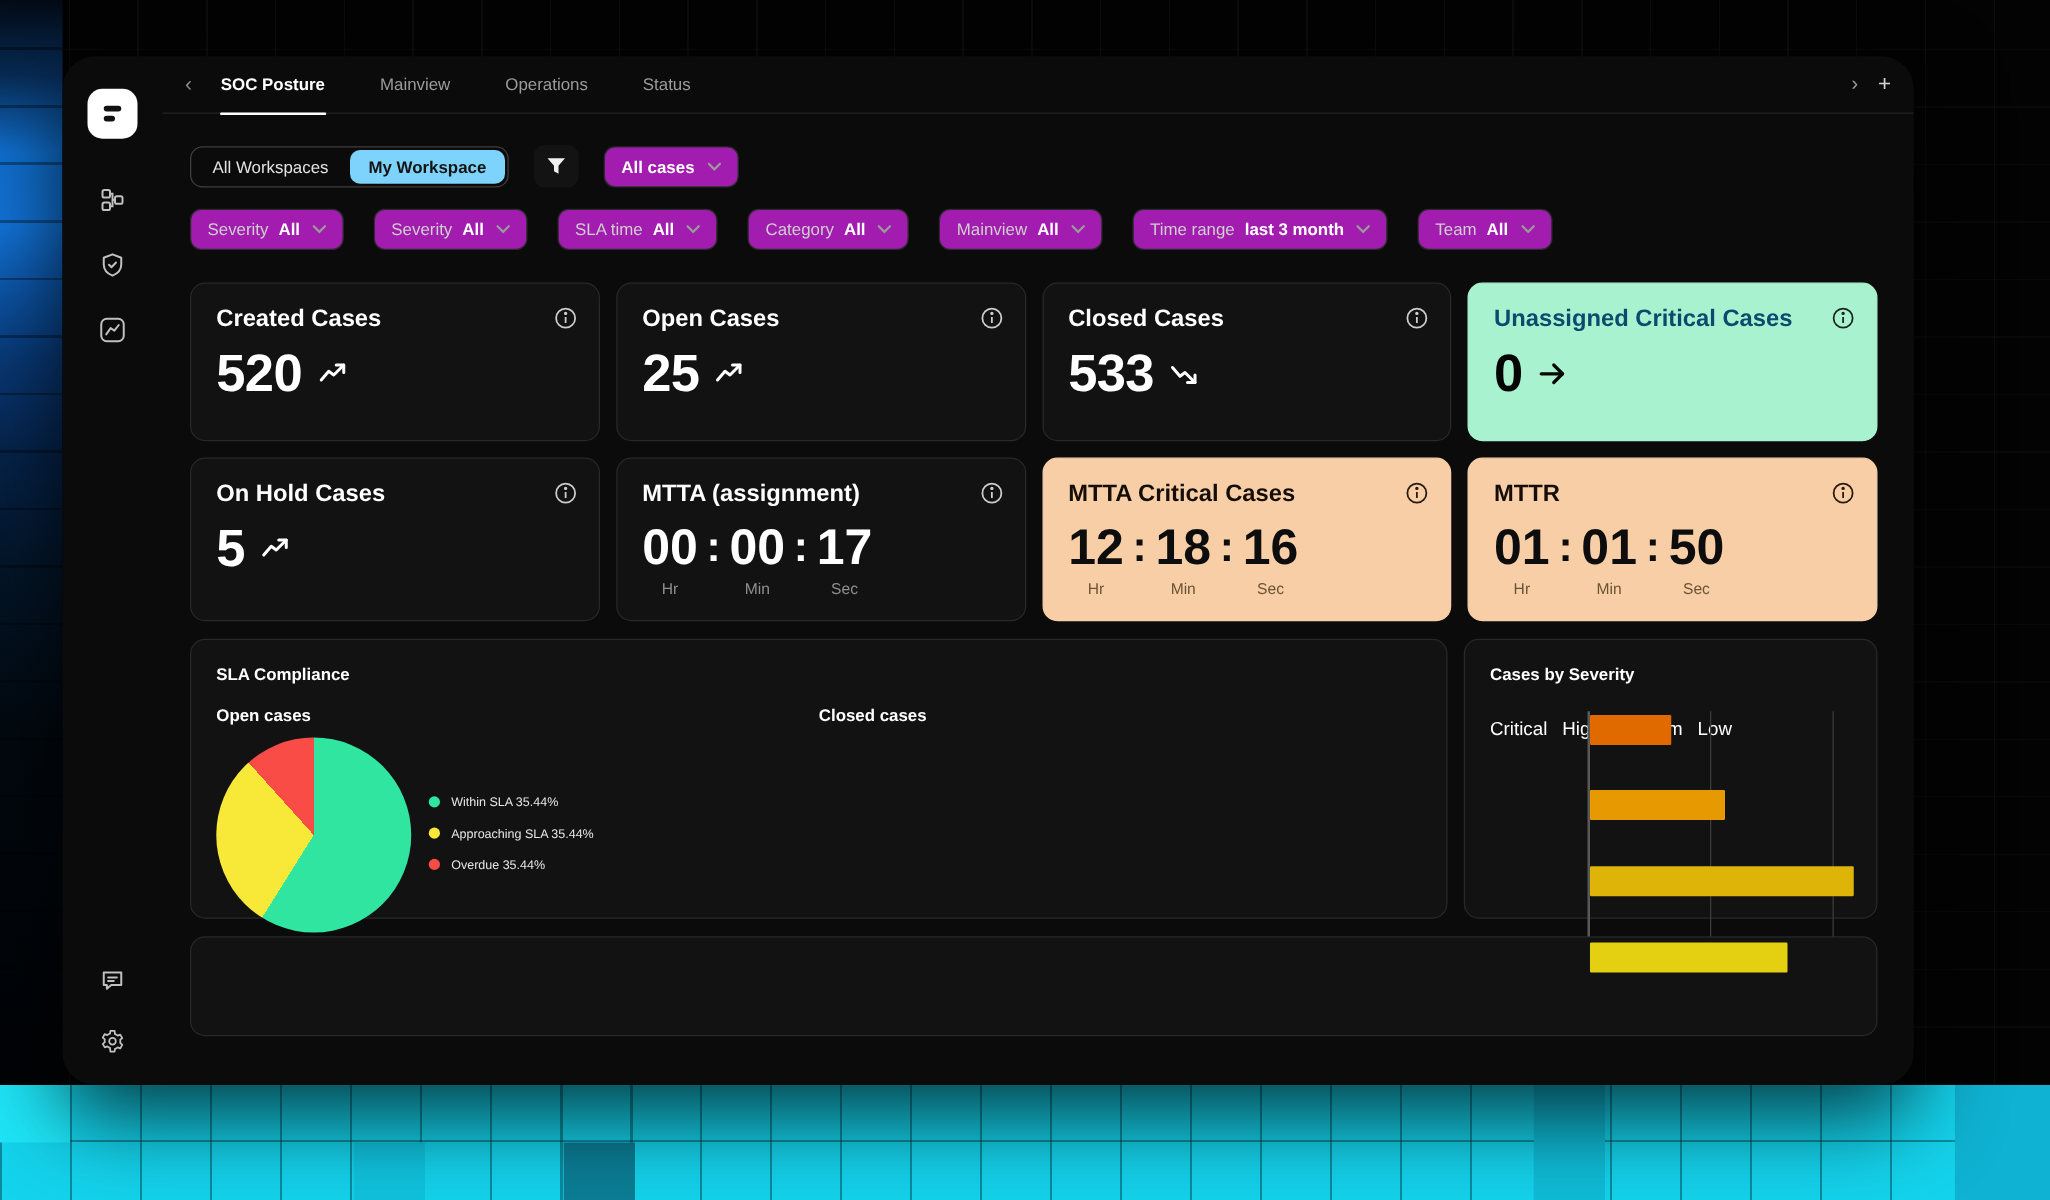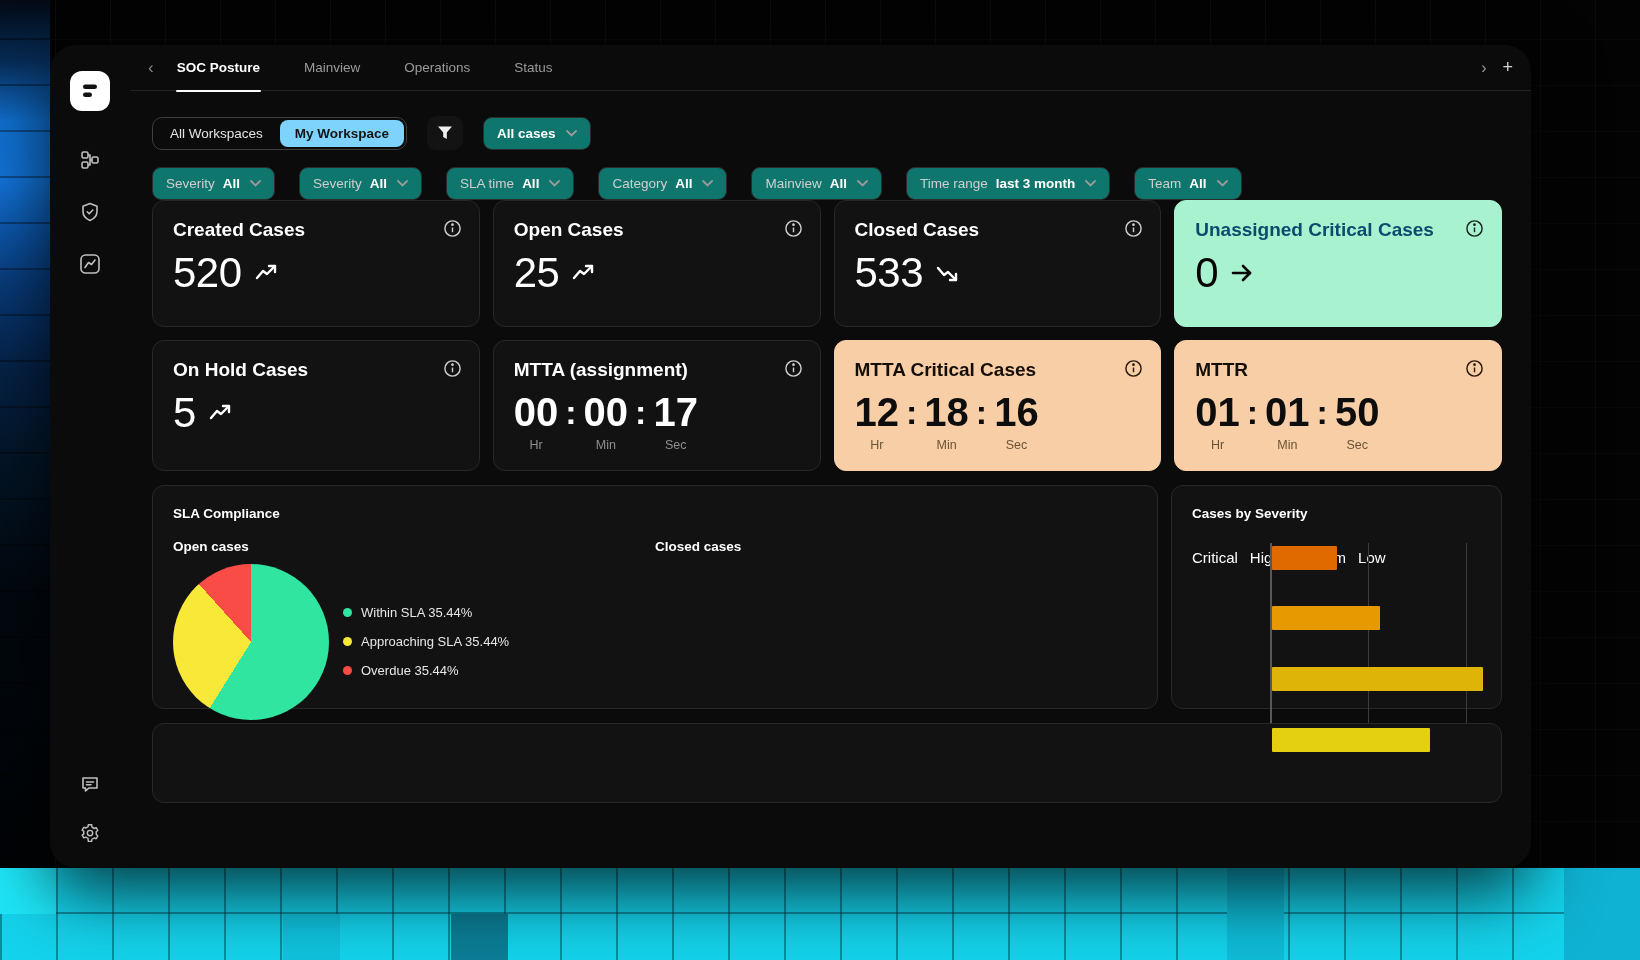--- a/index.html
+++ b/index.html
@@ -59,35 +59,35 @@
   .tab-right button { background:none; border:none; color:#9b9b9b; font-size:16px; cursor:pointer; font-family:inherit; }
   .tab-right .plus { color:#d3d3d3; font-size:18px; }
 
   .main { padding:0 29px 0 22px; }
 
   .row1 { margin-top:25px; display:flex; align-items:center; gap:20px; }
   .ws-toggle { display:flex; align-items:center; border:1.5px solid #3f3f3f; border-radius:10px; padding:2px; gap:2px; background:#0b0b0c; }
   .ws-btn { border:none; background:transparent; color:#e3e3e3; font-size:13.5px; padding:6px 15px; border-radius:8px; cursor:pointer; font-family:inherit; }
   .ws-btn.active { background:#7dd3fc; color:#141414; font-weight:700; }
   .funnel-btn { width:36px; height:34px; border:none; background:#131313; border-radius:9px; color:#efefef; display:grid; place-items:center; cursor:pointer; }
-  .pill { display:inline-flex; align-items:center; gap:8px; background:#0f766e; border:1px solid #2b2b2b; border-radius:9px;
+  .pill { display:inline-flex; align-items:center; gap:8px; background:#a21caf; border:1px solid #2b2b2b; border-radius:9px;
     padding:8px 13px; font-size:13.5px; color:#cfcfcf; cursor:pointer; font-family:inherit; white-space:nowrap; }
   .pill b { color:#fff; font-weight:700; }
   .pill .chev { color:#9a9a9a; display:flex; margin-left:2px; }
   .pill.case-scope { font-weight:700; color:#fff; }
   .row2 { margin-top:17px; display:flex; gap:24px; }
 
   
-  .kpi-grid { display:grid; grid-template-columns:repeat(4,1fr); gap:13px; }
+  .kpi-grid { margin-top:26px; display:grid; grid-template-columns:repeat(4,1fr); gap:13px; }
   .card { background:#121213; border:1px solid #282828; border-radius:12px; position:relative; }
   .kpi { min-height:127px; padding:18px 20px; }
   .kpi-title { font-size:19px; font-weight:700; color:#fff; line-height:1.2; }
   .info-btn { position:absolute; top:16px; right:15px; background:none; border:none; color:#cdcdcd; cursor:pointer; padding:2px; display:grid; place-items:center; }
   .value-row { margin-top:10px; display:flex; align-items:center; gap:12px; color:#fff; }
-  .kpi-value { font-size:42px; font-weight:400; line-height:1; letter-spacing:-0.5px; }
+  .kpi-value { font-size:42px; font-weight:700; line-height:1; letter-spacing:-0.5px; }
   .trend { display:flex; }
   .kpi.mint { background:var(--mint); border-color:var(--mint); }
   .kpi.mint .kpi-title { color:#0c4a6e; }
   .kpi.mint .info-btn { color:#1a241e; }
   .kpi.mint .value-row { color:#050505; }
   .kpi.peach { background:var(--peach); border-color:var(--peach); }
   .kpi.peach .kpi-title { color:#140e07; }
   .kpi.peach .info-btn { color:#27190d; }
   .time-row { margin-top:10px; display:flex; align-items:flex-start; color:#fff; }
   .kpi.peach .time-row { color:#0d0d0d; }
@@ -100,21 +100,21 @@
   
   .charts-row { margin-top:14px; display:grid; grid-template-columns:1fr 331px; gap:13px; }
   .chart-card { padding:20px; height:224px; }
   .card-title { font-size:13.5px; font-weight:700; color:#fff; }
   .sla-flex { display:flex; margin-top:18px; }
   .pie-group { width:50%; }
   .pie-subtitle { font-size:13.5px; font-weight:700; color:#fff; }
   .pie-row { display:flex; align-items:center; margin-top:10px; }
   .pie { width:156px; height:156px; border-radius:50%; flex:0 0 156px; }
   .legend { margin-left:14px; }
-  .legend-item { display:flex; align-items:center; gap:9px; font-size:13px; color:#e6e6e6; padding:7px 0; }
+  .legend-item { display:flex; gap:9px; font-size:10px; color:#e6e6e6; padding:7px 0; }
   .dot { width:9px; height:9px; border-radius:50%; flex:0 0 9px; }
 
   .sev-chart { display:flex; margin-top:22px; height:212px; }
   .sev-labels { width:78px; display:flex; flex-direction:row; justify-content:space-between; padding:3px 0; }
   .sev-labels span { height:24px; line-height:24px; text-align:right; padding-right:12px; font-size:15px; color:#fff; }
   .sev-plot { flex:1; position:relative; display:flex; flex-direction:column; justify-content:space-between; padding:3px 0; }
   .gridline { position:absolute; top:0; bottom:0; width:1px; background:#3c3c3c; }
   .gridline.axis { left:0; width:2px; background:#585858; }
   .gridline.g1 { left:46.5%; }
   .gridline.g2 { left:93%; }

